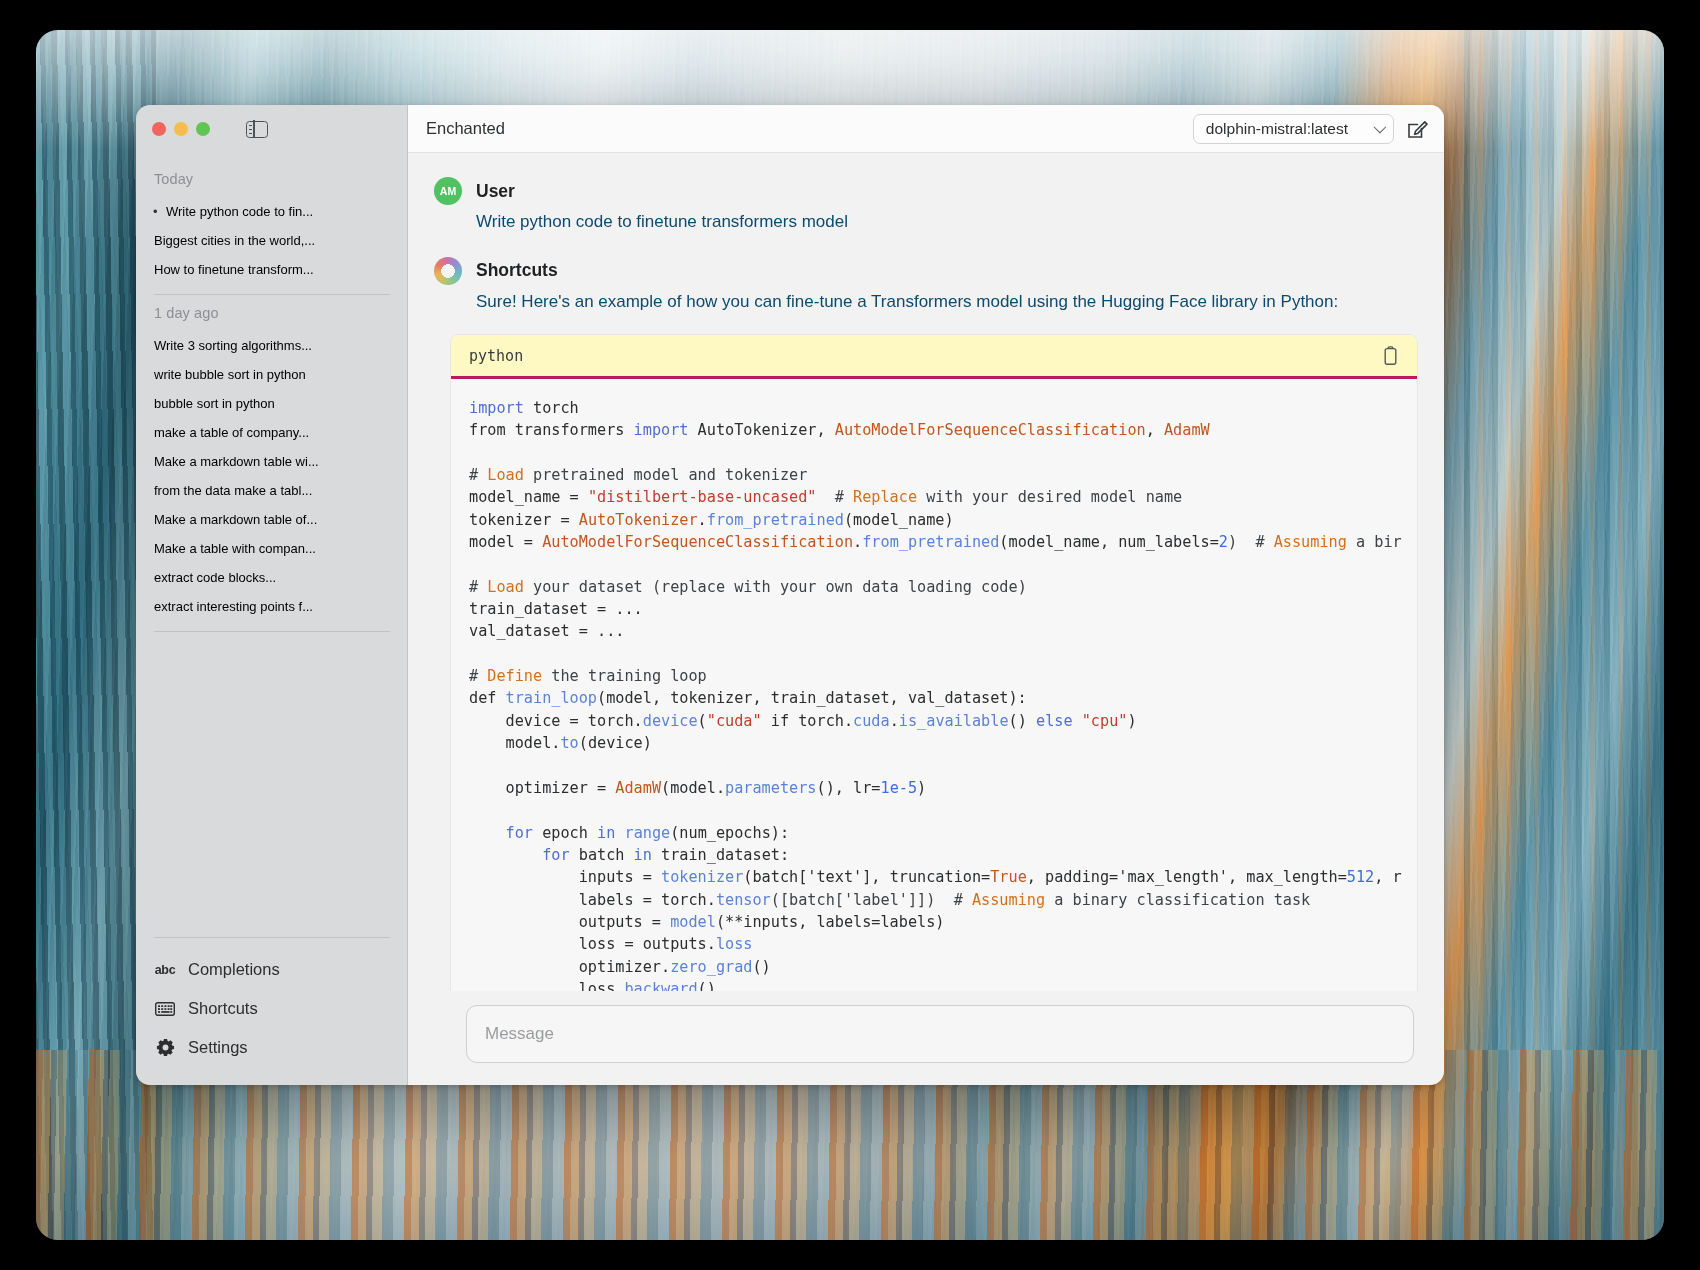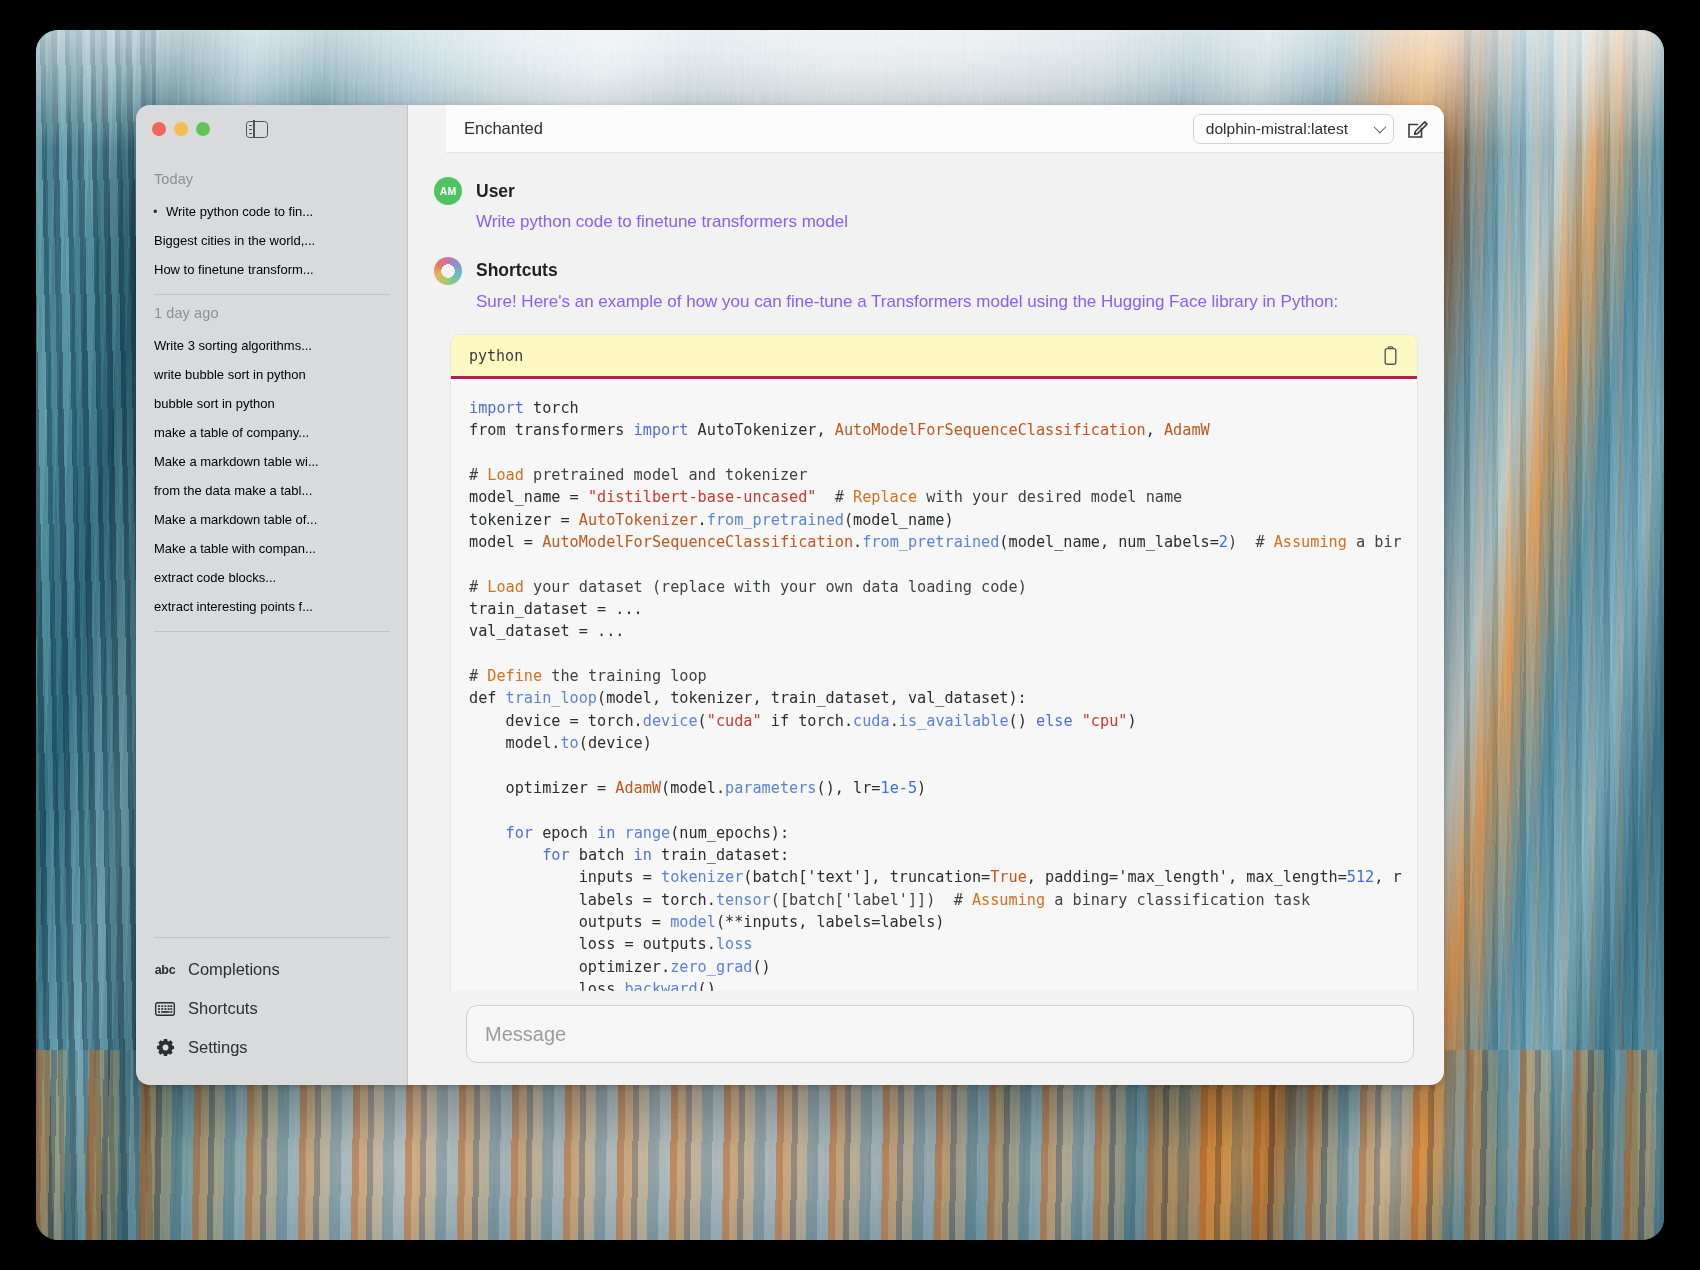--- a/index.html
+++ b/index.html
@@ -136,21 +136,21 @@
   
   .main {
     flex: 1 1 auto; background: #f2f2f2;
     display: flex; flex-direction: column; min-width: 0;
   }
   .titlebar {
     height: 48px; flex: 0 0 48px;
     background: #fbfbfb;
     border-bottom: 1px solid #e4e4e4;
     display: flex; align-items: center;
-    padding: 0 14px 0 18px; gap: 10px; margin-left: 38px;
+    padding: 0 14px 0 18px; gap: 10px;
   }
   .apptitle { font-size: 16.5px; color: #2d2f31; flex: 1 1 auto; }
   .modelpill {
     display: flex; align-items: center; gap: 26px;
     border: 1px solid #d2d3d5; border-radius: 7px;
     background: #fdfdfd;
     padding: 5px 10px 5px 12px;
     font-size: 15.5px; color: #2d2f31; cursor: pointer;
   }
   .chev { width: 9px; height: 9px; border-right: 1.7px solid #5a5c5e; border-bottom: 1.7px solid #5a5c5e;
@@ -165,21 +165,21 @@
     display: flex; align-items: center; justify-content: center;
     font-size: 10.5px; font-weight: 700; color: #fff; letter-spacing: 0.2px;
   }
   .avatar.user { background: #4fc262; }
   .avatar.assistant {
     background:
       radial-gradient(circle at center, #f4f4f4 0 34%, rgba(0,0,0,0) 35%),
       conic-gradient(from 200deg, #b8c46a, #e8b45c, #e47a63, #d16fa8, #8f8fd0, #6fb6c6, #7fc79a, #b8c46a);
   }
   .role { font-size: 17.5px; font-weight: 700; color: #1f2123; }
-  .msgtext { font-size: 17px; color: #8b5cf6; padding-left: 42px; line-height: 1.5; }
+  .msgtext { font-size: 17px; color: #0c4a6e; padding-left: 42px; line-height: 1.5; }
 
   
   .codeblock {
     margin: 20px 0 0 16px;
     background: #f7f7f7;
     border: 1px solid #e6e6e6;
     border-radius: 9px;
     overflow: hidden;
   }
   .codehdr {
@@ -207,21 +207,21 @@
   .num { color: #3a6fd8; }          
   .cmt { color: #3f4244; }          
   .cmtk{ color: #d2711d; }          
   .bool{ color: #c2561f; text-align: center; }
 
   .composer { flex: 0 0 auto; padding: 14px 30px 22px 58px; }
   .inputbox {
     height: 58px; border: 1px solid #cfcfcf; border-radius: 11px;
     background: #f6f6f6;
     display: flex; align-items: center; padding: 0 18px;
-    font-size: 20px; color: #9b9c9e; cursor: text;
+    font-size: 17px; color: #9b9c9e; cursor: text;
   }
 </style>
 </head>
 <body>
 
 <div id="desktop">
   <div class="leftcol"></div>
   <div class="rightcol"></div>
   <div class="streaks"></div>
   <div class="topglow"></div>

